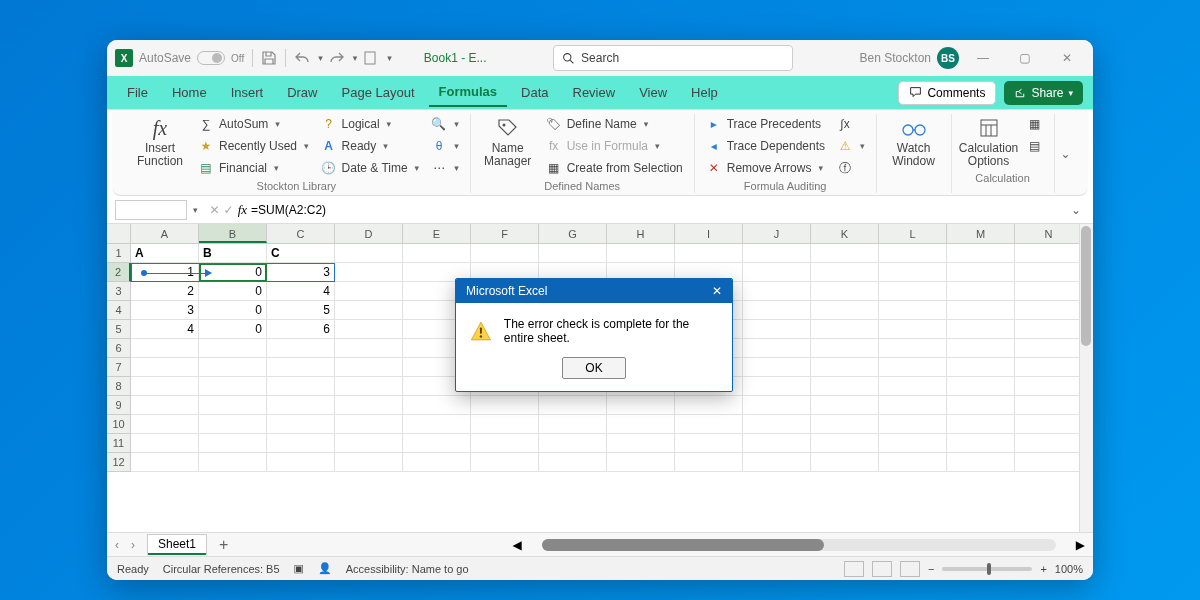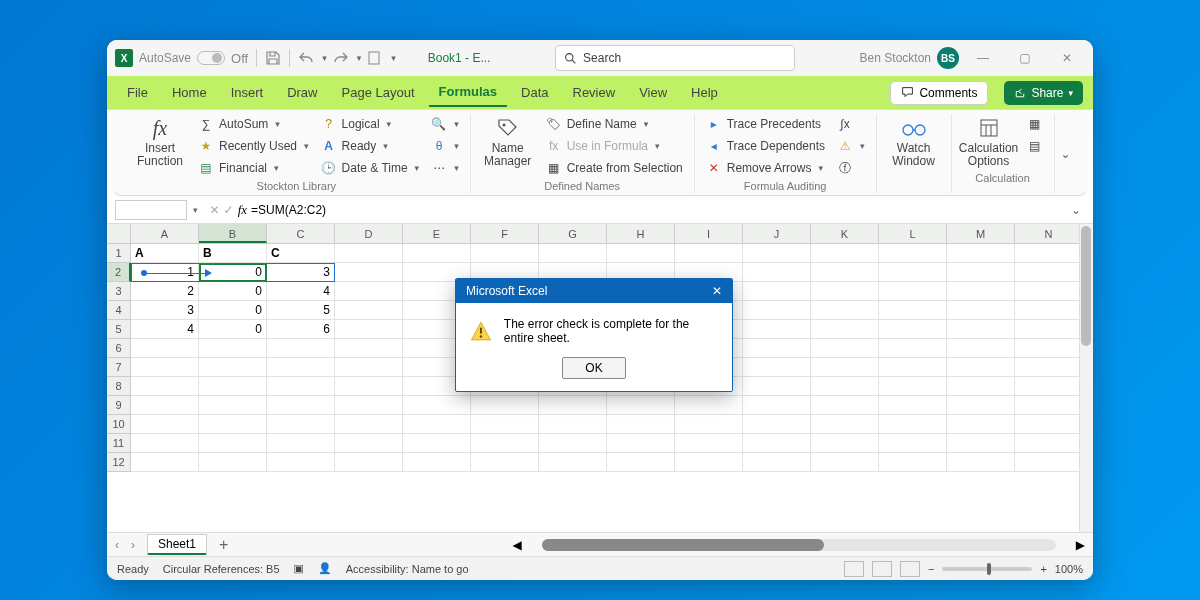--- a/index.html
+++ b/index.html
@@ -11,24 +11,24 @@
 .titlebar .excel-icon { width: 18px; height: 18px; background: #107c41; color: #fff; display: flex; align-items: center; justify-content: center; font-size: 10px; font-weight: bold; border-radius: 2px; }
 .toggle { width: 28px; height: 14px; border: 1px solid #bbb; border-radius: 8px; position: relative; display: inline-block; }
 .toggle::after { content: ""; position: absolute; right: 2px; top: 1px; width: 10px; height: 10px; background: #bbb; border-radius: 50%; }
 .qat-icon { width: 16px; height: 16px; color: #888; display: inline-flex; }
 .qat-sep { width: 1px; height: 18px; background: #ccc; margin: 0 2px; }
 .search { flex: 0 0 240px; height: 26px; border: 1px solid #ccc; border-radius: 4px; display: flex; align-items: center; padding: 0 8px; gap: 6px; color: #404040; background: #fff; margin: 0 auto; }
 .user-avatar { width: 22px; height: 22px; border-radius: 50%; background: #0b7d6f; color: #fff; font-size: 10px; display: flex; align-items: center; justify-content: center; font-weight: 600;}
 .win-btn { width: 36px; height: 28px; display: flex; align-items: center; justify-content: center; color: #888; }
 
 
-.tabs { height: 34px; display: flex; align-items: center; padding: 0 10px; gap: 4px; border-bottom: 1px solid #e0e0e0; background:#bef264;}
+.tabs { height: 34px; display: flex; align-items: center; padding: 0 10px; gap: 4px; border-bottom: 1px solid #e0e0e0; background:#5eead4;}
 .tab { padding: 6px 10px; font-size: 13px; color: #444; cursor: pointer; }
 .tab.active { color: #107c41; border-bottom: 2px solid #107c41; font-weight: 700; }
-.tab-right { margin-left: auto; display: flex; gap: 16px; align-items: flex-end; }
+.tab-right { margin-left: auto; display: flex; gap: 8px; align-items: flex-end; }
 .comments-btn { border: 1px solid #ccc; border-radius: 5px; padding: 4px 10px; font-size: 12px; display: flex; align-items: center; gap: 5px; background:#fff;}
 .share-btn { background: #107c41; color: #fff; border-radius: 5px; padding: 5px 10px; font-size: 12px; display: flex; align-items: center; gap: 5px; }
 
 
 .ribbon { background: #fafafa; border-bottom: 1px solid #ddd; padding: 4px 10px 2px; display: flex; gap: 0; font-size: 12px; color: #444; border-radius: 0 0 8px 8px; margin: 0 6px; box-shadow: 0 1px 3px rgba(0,0,0,0.06);}
 .rgroup { display: flex; flex-direction: column; align-items: center; border-right: 1px solid #e5e5e5; padding: 0 8px 1px; }
 .rgroup:last-child { border-right: none;}
 .rgroup .body { display: flex; gap: 6px; align-items: flex-start; }
 .rbtn-lg { display: flex; flex-direction: column; align-items: center; gap: 2px; width: 58px; padding: 2px 0; text-align:center; line-height:1.1;}
 .rbtn-lg .ico { width: 28px; height: 24px; display: flex; align-items: center; justify-content: center; font-size: 18px;}
@@ -92,21 +92,21 @@
 </style>
 </head>
 <body>
 
 <div class="window">
 
   <div class="titlebar">
     <div class="excel-icon">X</div>
     <span>AutoSave</span>
     <span class="toggle"></span>
-    <span style="font-size:13px;">Off</span>
+    <span style="font-size:10px;">Off</span>
     <span class="qat-sep"></span>
     <span class="qat-icon">
         <svg viewBox="0 0 16 16">
           <path fill="none" stroke="currentColor" stroke-width="1.2" d="M2 2h9l3 3v9H2z M5 2v4h5V2 M4 14v-5h8v5"></path>
         </svg>
       </span>
     <span class="qat-sep"></span>
     <span class="qat-icon">
         <svg viewBox="0 0 16 16">
           <path fill="none" stroke="currentColor" stroke-width="1.3" d="M6 3 2 7l4 4M2 7h7a5 5 0 0 1 5 5"></path>

